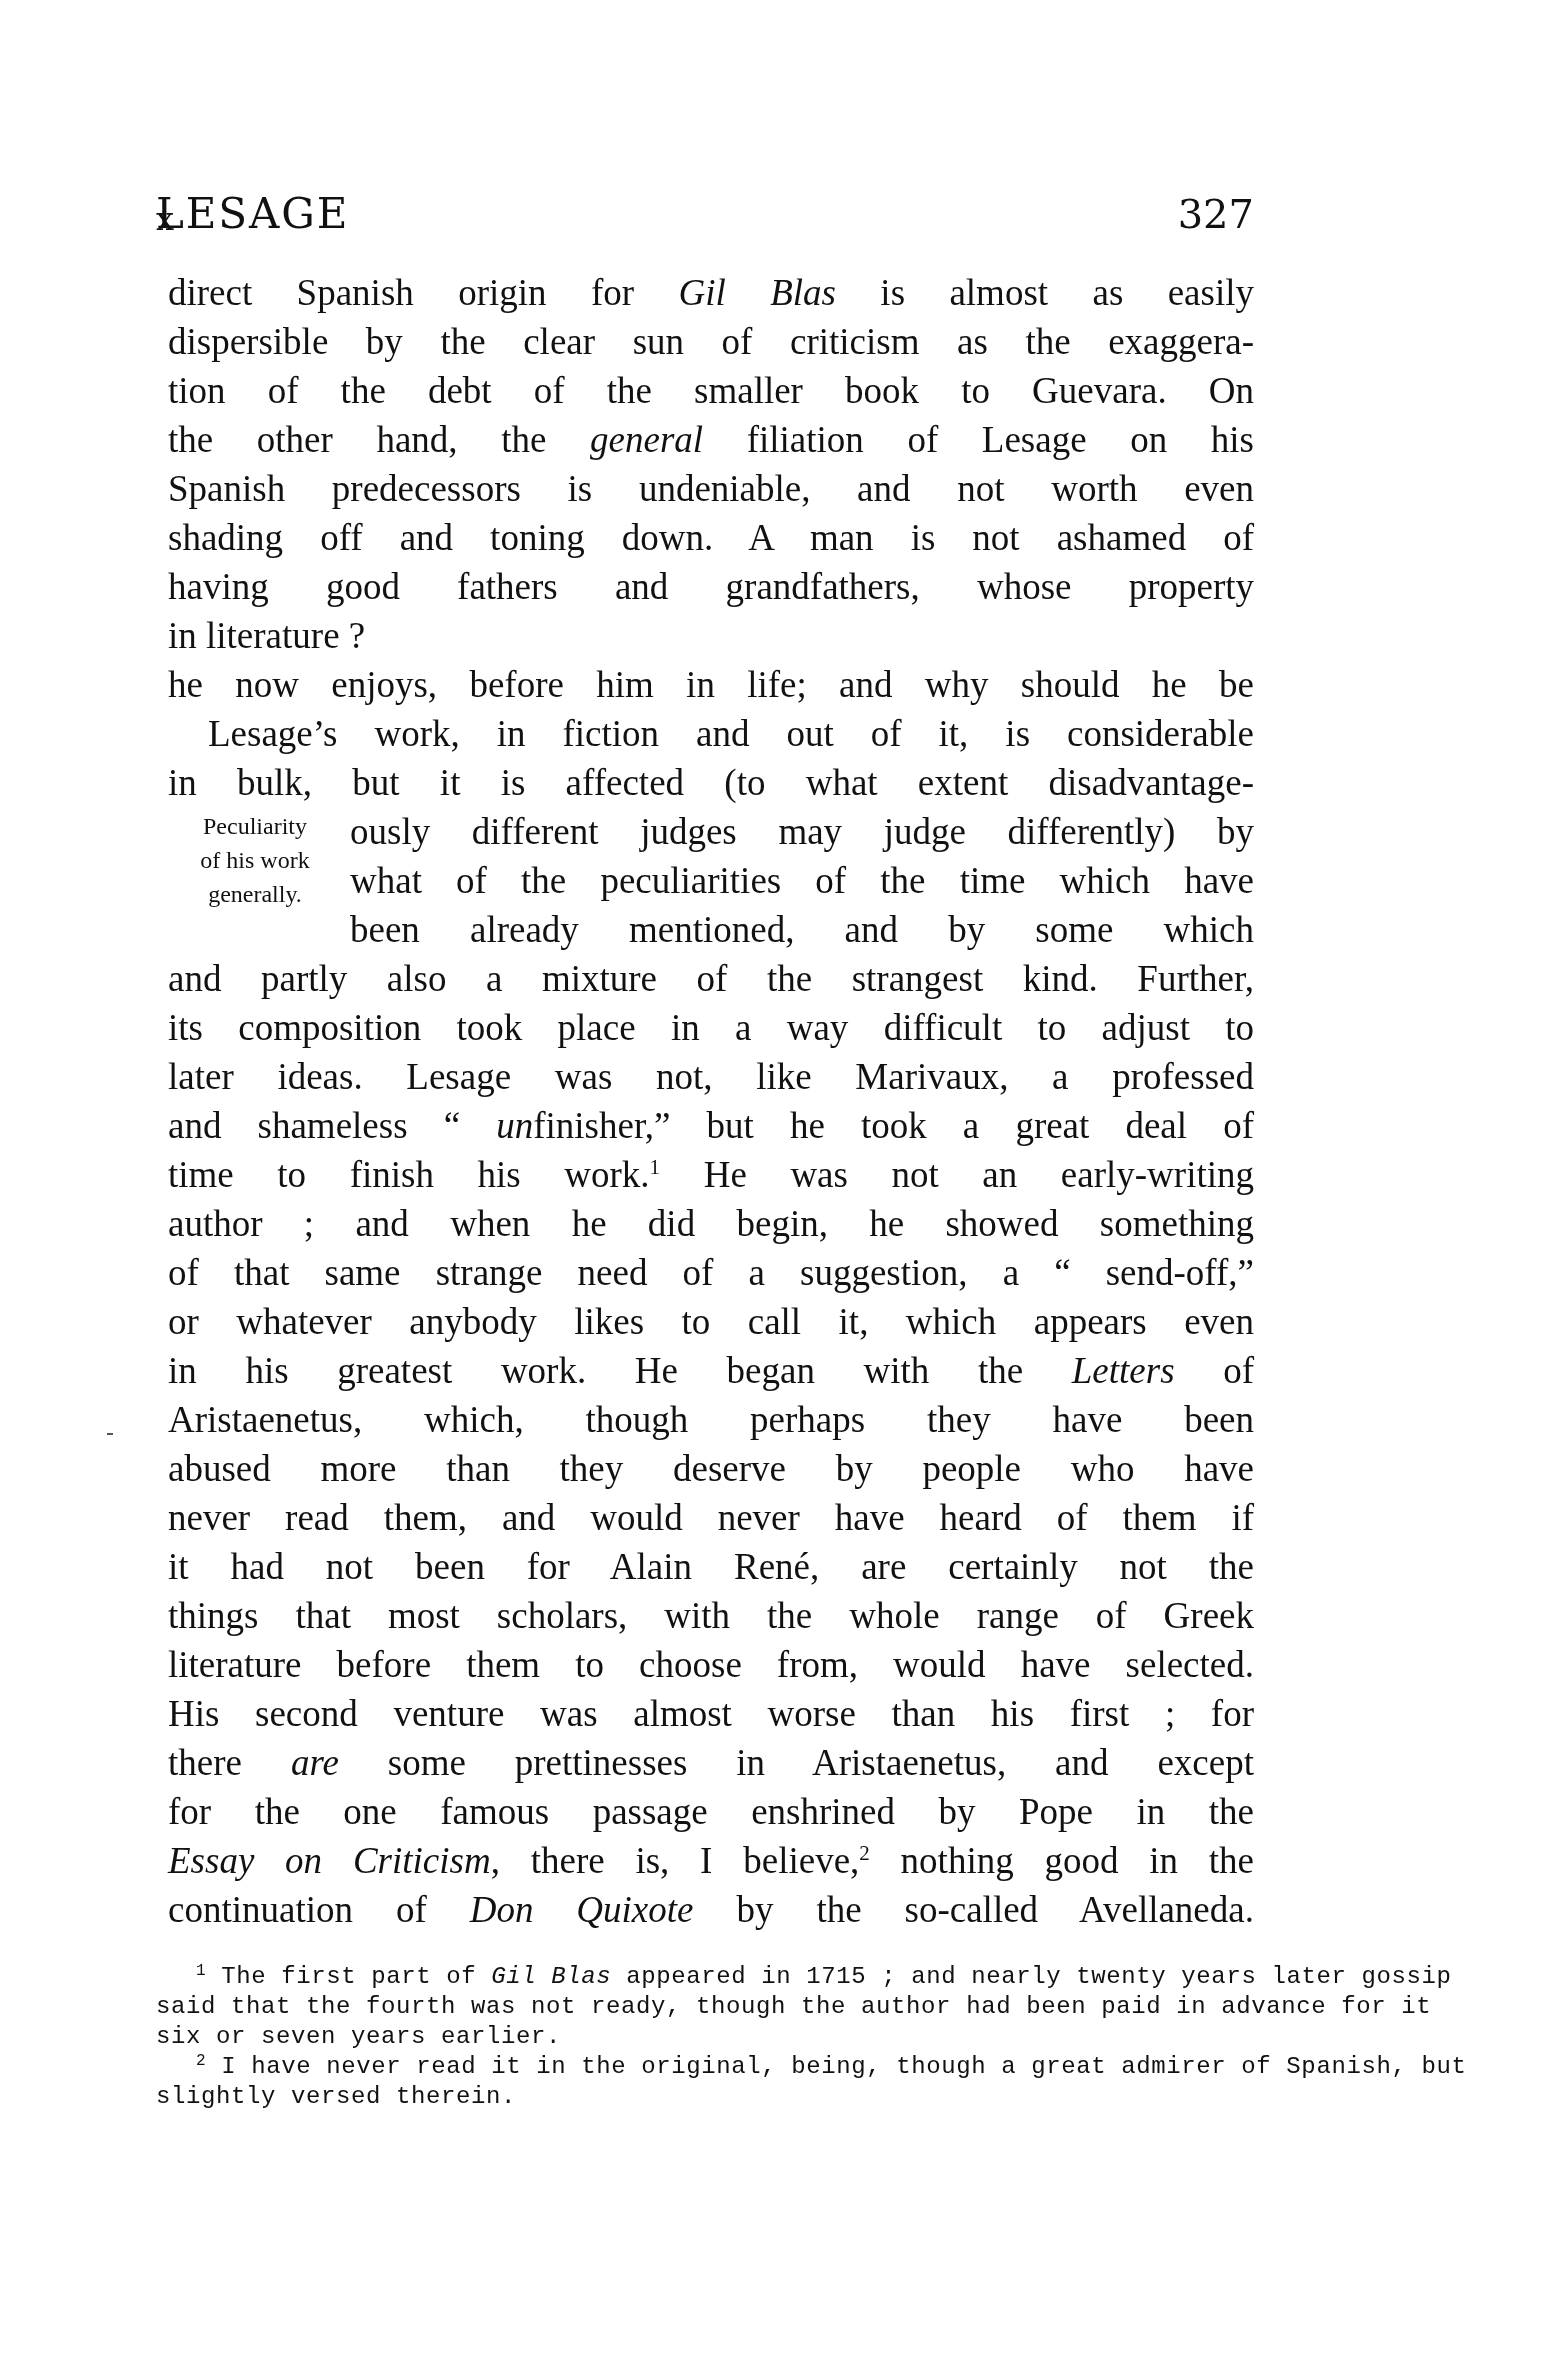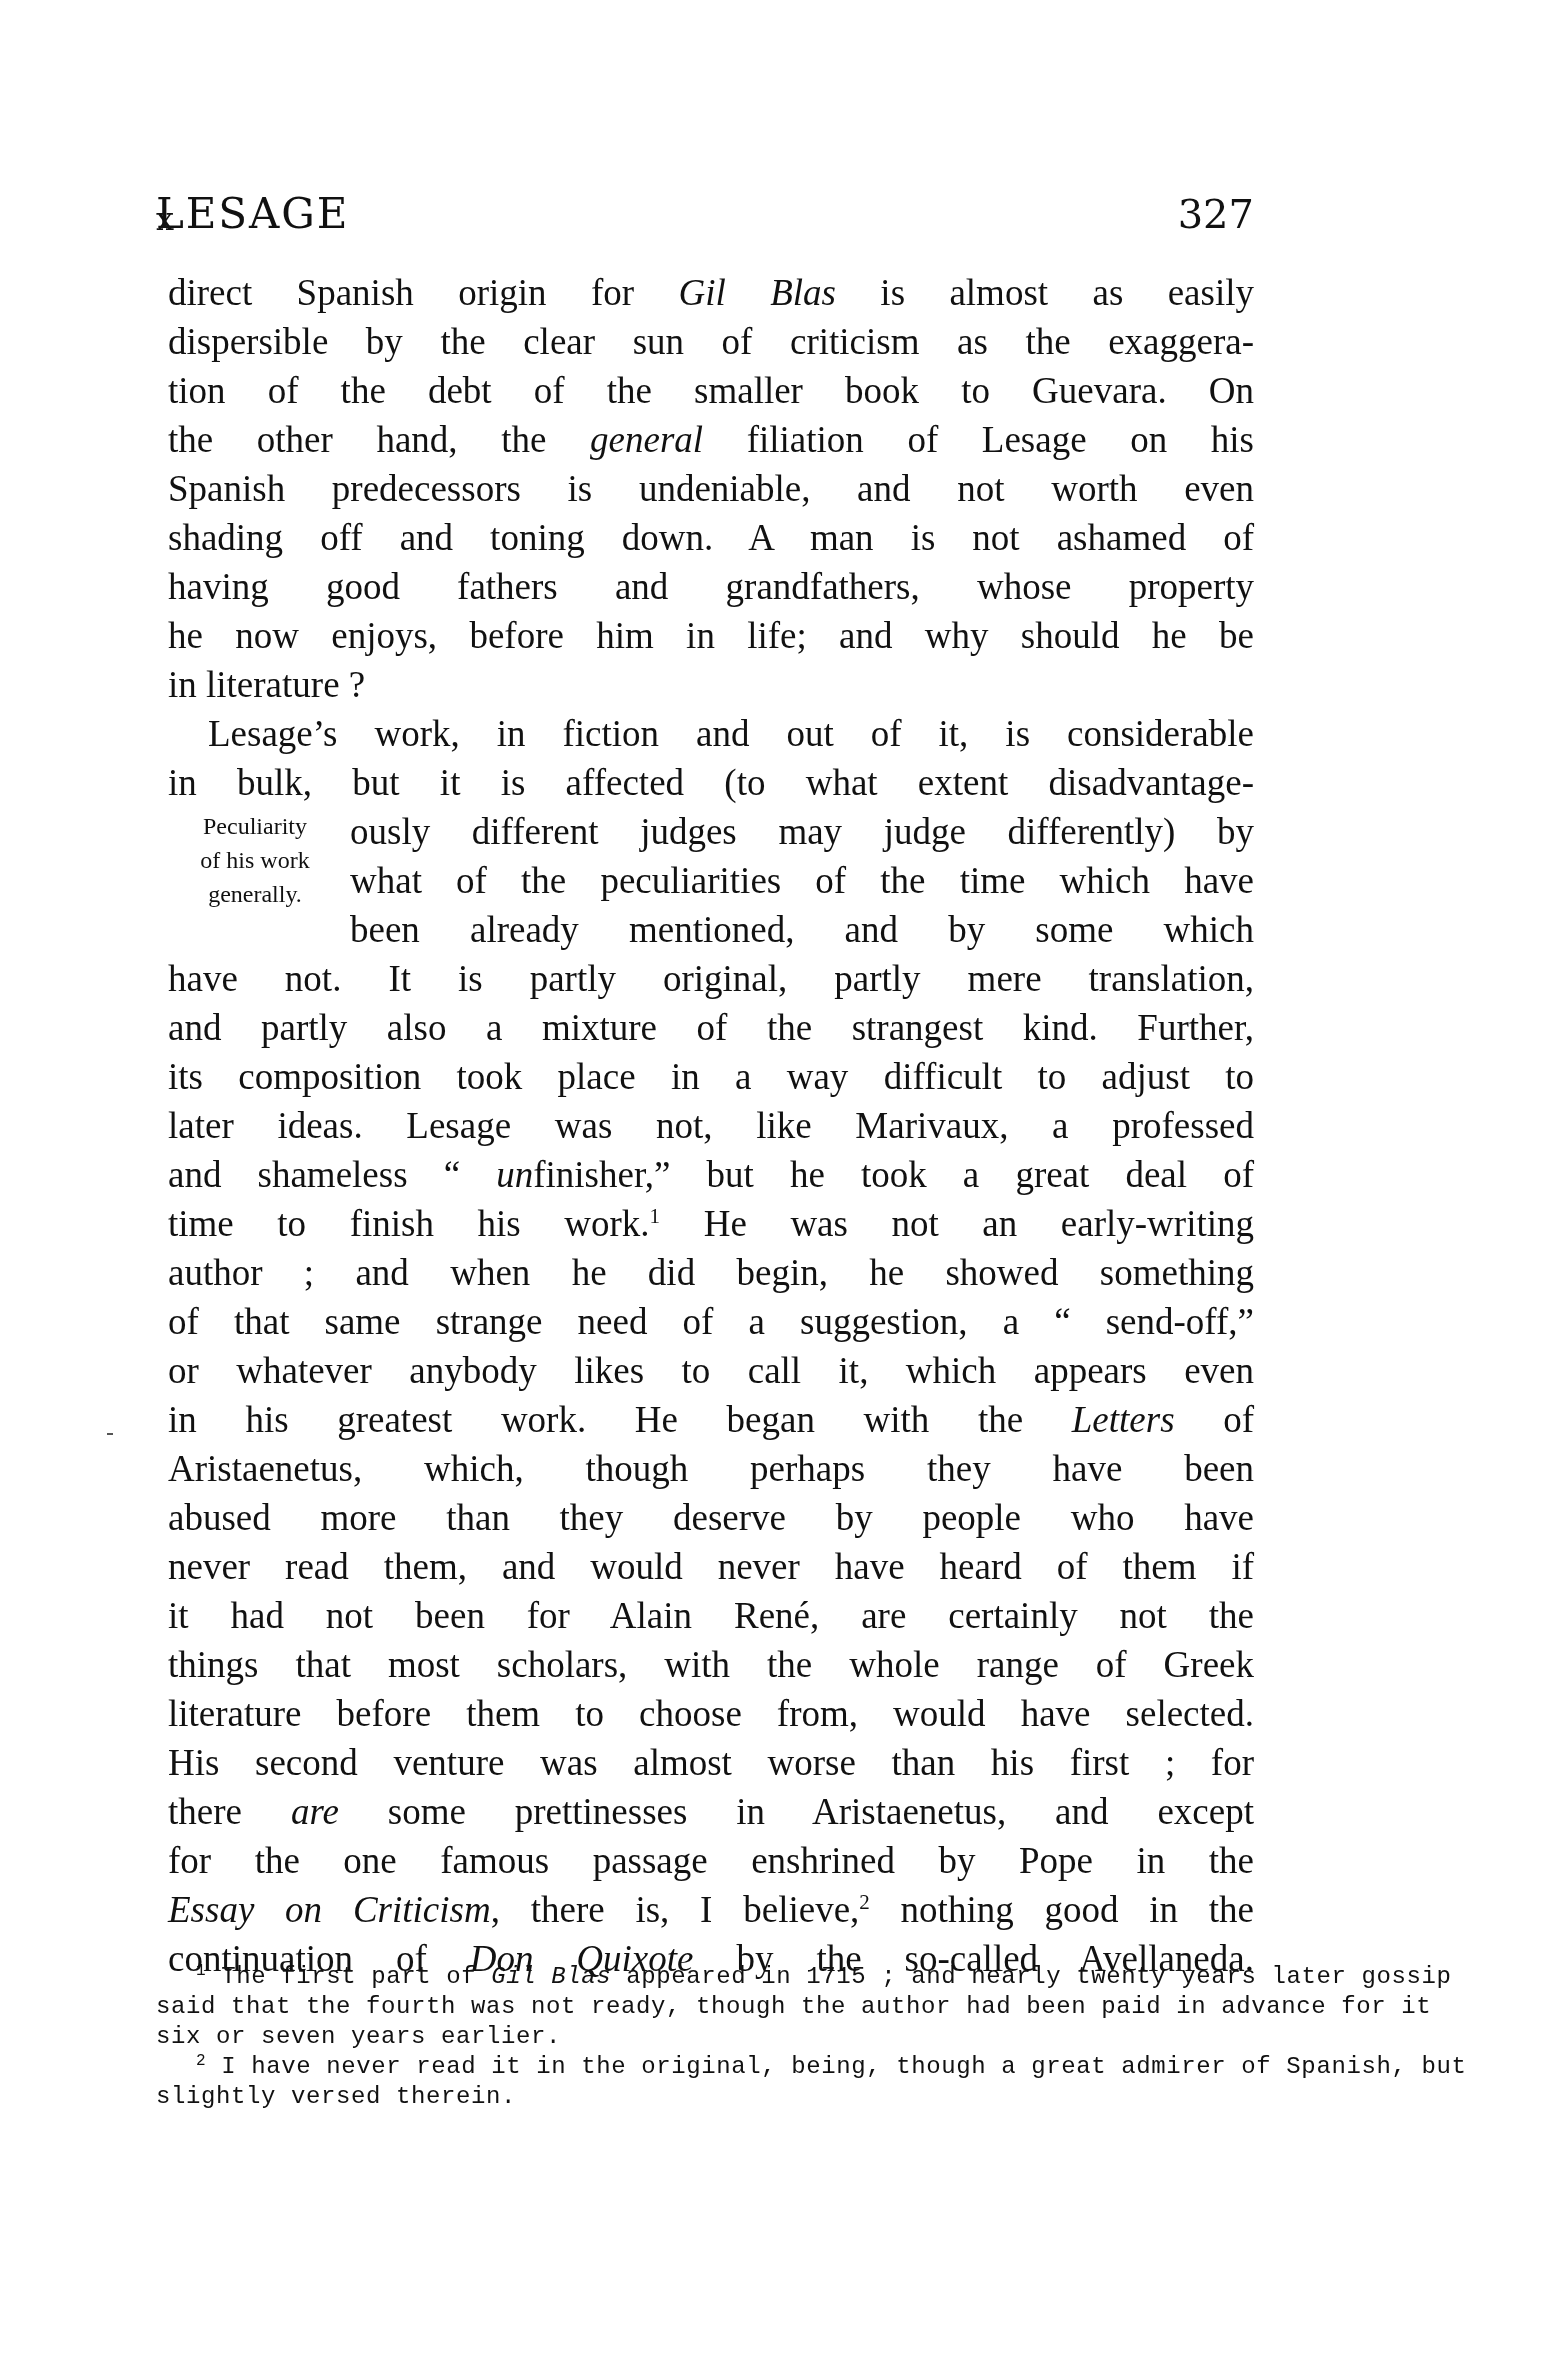--- a/index.html
+++ b/index.html
@@ -49,28 +49,27 @@
   <div class="dash"></div>
 
   <div class="body">
     <div class="line"><span>direct Spanish origin for </span><i>Gil Blas</i><span> is almost as easily</span></div>
     <div class="line">dispersible by the clear sun of criticism as the exaggera-</div>
     <div class="line">tion of the debt of the smaller book to Guevara.  On</div>
     <div class="line"><span>the other hand, the </span><i>general</i><span> filiation of Lesage on his</span></div>
     <div class="line">Spanish predecessors is undeniable, and not worth even</div>
     <div class="line">shading off and toning down.  A man is not ashamed of</div>
     <div class="line">having good fathers and grandfathers, whose property</div>
+    <div class="line last">in literature ?</div>
     <div class="line">he now enjoys, before him in life; and why should he be</div>
-    <div class="line last">in literature ?</div>
     <div class="line indent">Lesage’s work, in fiction and out of it, is considerable</div>
     <div class="line">in bulk, but it is affected (to what extent disadvantage-</div>
     <div class="line margin">ously different judges may judge differently) by</div>
     <div class="line margin">what of the peculiarities of the time which have</div>
     <div class="line margin">been already mentioned, and by some which</div>
-    <div class="line">have not.  It is partly original, partly mere translation,</div>
     <div class="line">and partly also a mixture of the strangest kind.  Further,</div>
     <div class="line">its composition took place in a way difficult to adjust to</div>
     <div class="line">later ideas.  Lesage was not, like Marivaux, a professed</div>
     <div class="line"><span>and shameless “ </span><i>un</i><span>finisher,” but he took a great deal of</span></div>
     <div class="line"><span>time to finish his work.</span><sup>1</sup><span>  He was not an early-writing</span></div>
     <div class="line">author ; and when he did begin, he showed something</div>
     <div class="line">of that same strange need of a suggestion, a “ send-off,”</div>
     <div class="line">or whatever anybody likes to call it, which appears even</div>
     <div class="line"><span>in his greatest work.  He began with the </span><i>Letters</i><span> of</span></div>
     <div class="line">Aristaenetus, which, though perhaps they have been</div>

